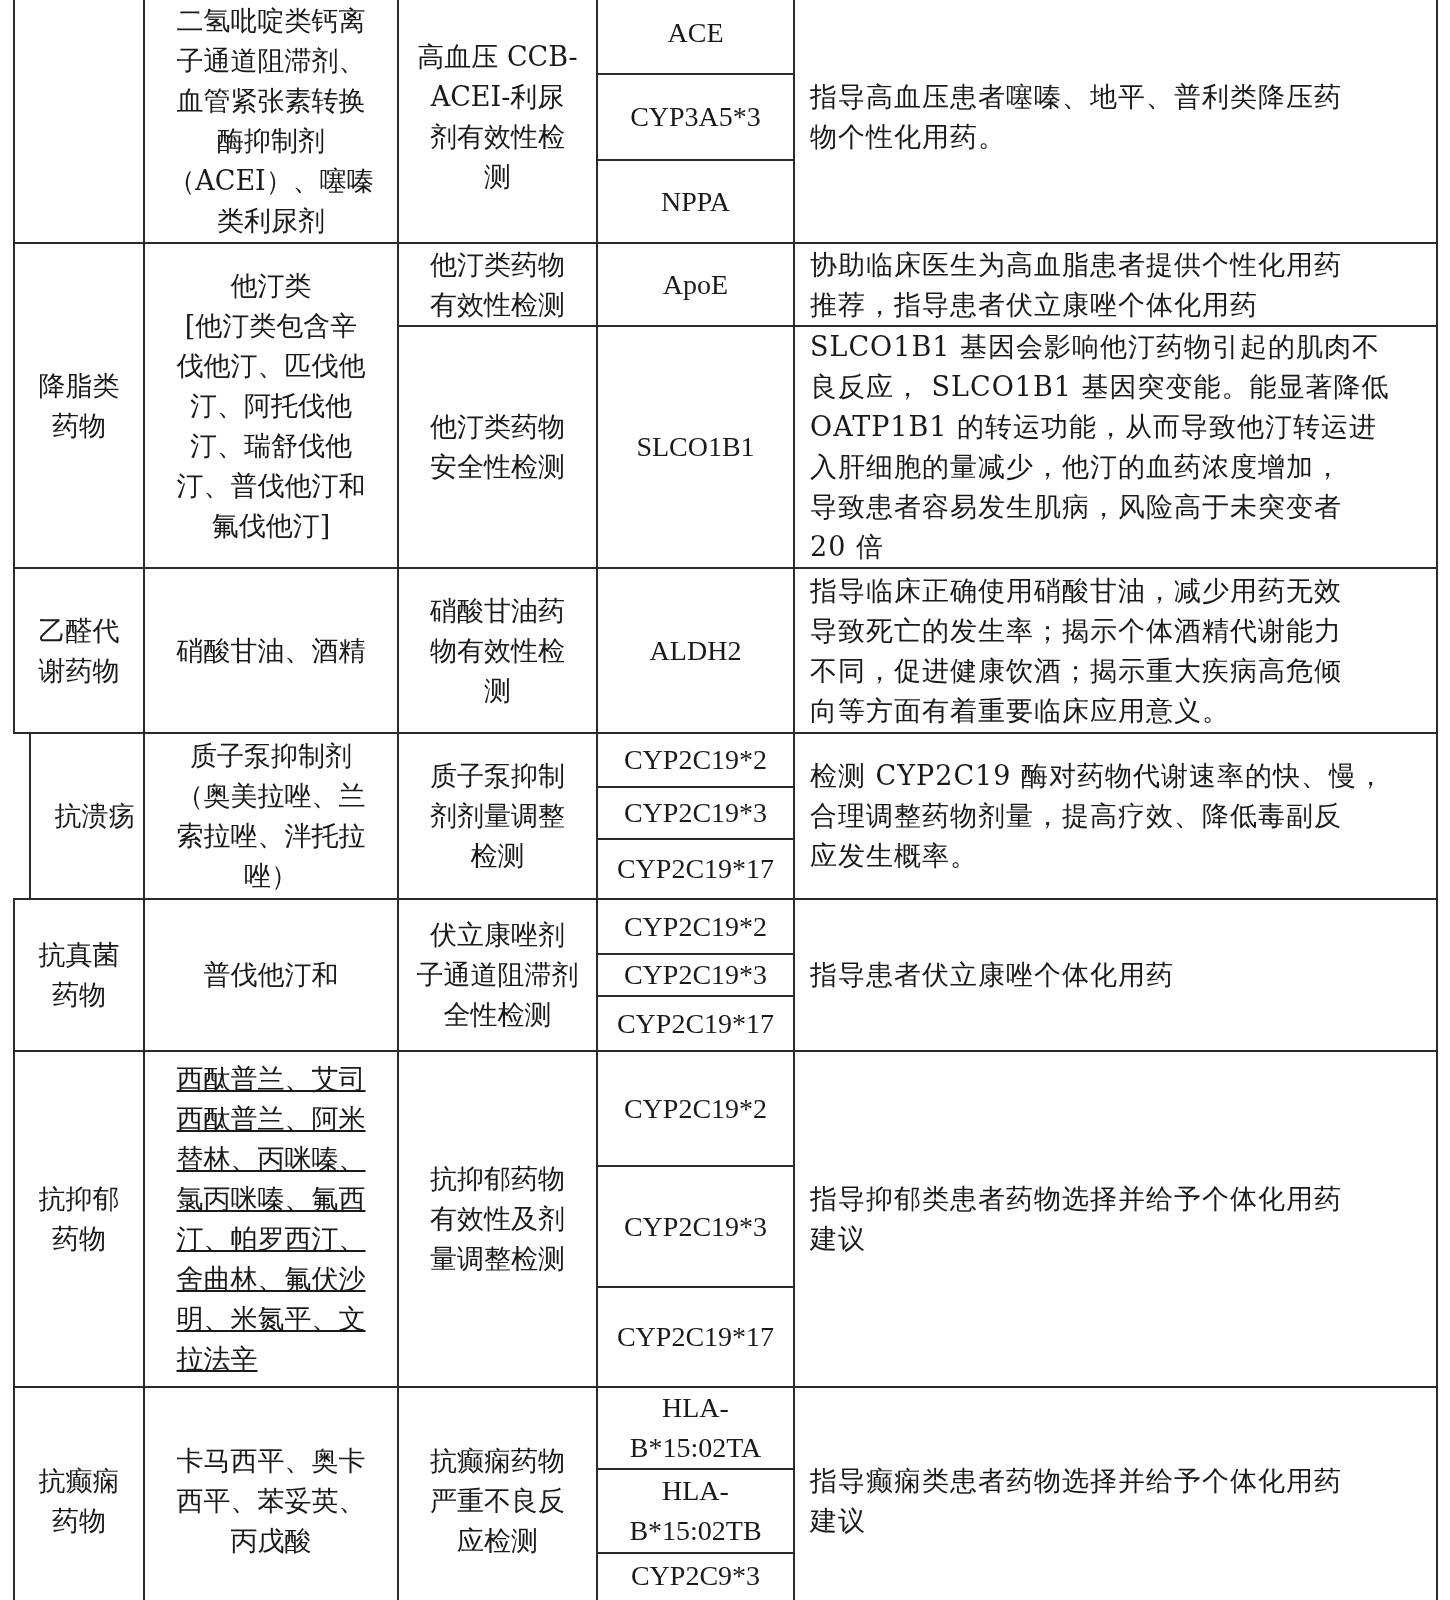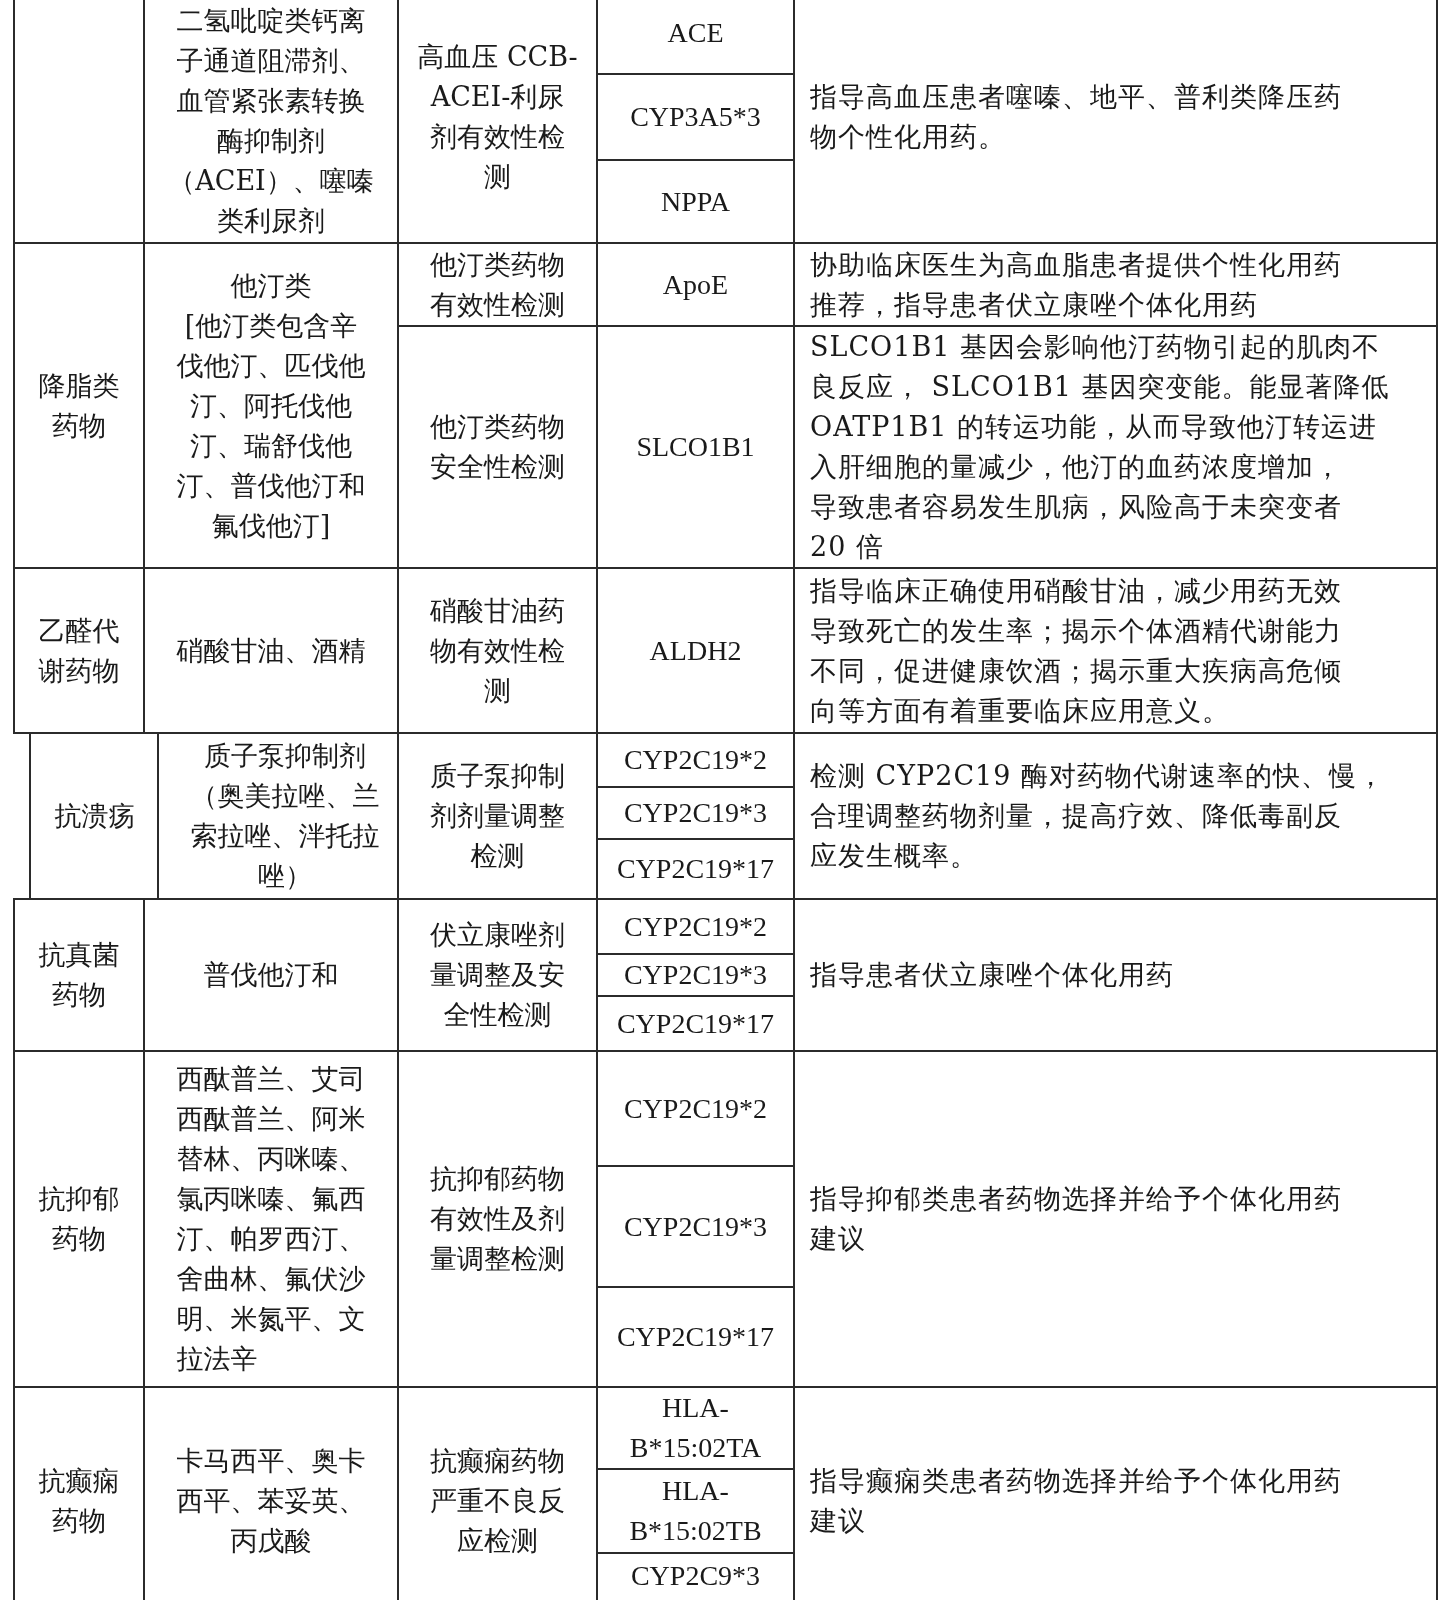--- a/index.html
+++ b/index.html
@@ -109,21 +109,21 @@
   <div class="cell left desc" style="left:793px;top:567px;width:645px;height:167px;">
       <span class="txt">指导临床正确使用硝酸甘油，减少用药无效
 导致死亡的发生率；揭示个体酒精代谢能力
 不同，促进健康饮酒；揭示重大疾病高危倾
 向等方面有着重要临床应用意义。</span>
     </div>
 
   <div class="cell" style="left:13px;top:732px;width:132px;height:168px;margin-left:16px;">
       <span class="txt">抗溃疡</span>
     </div>
-  <div class="cell" style="left:143px;top:732px;width:256px;height:168px;margin-left:14px;">
+  <div class="cell" style="left:143px;top:732px;width:256px;height:168px;">
       <span class="txt">质子泵抑制剂
 （奥美拉唑、兰
 索拉唑、泮托拉
 唑）</span>
     </div>
   <div class="cell" style="left:397px;top:732px;width:201px;height:168px;">
       <span class="txt">质子泵抑制
 剂剂量调整
 检测</span>
     </div>
@@ -144,42 +144,42 @@
 
   <div class="cell" style="left:13px;top:898px;width:132px;height:154px;">
       <span class="txt">抗真菌
 药物</span>
     </div>
   <div class="cell" style="left:143px;top:898px;width:256px;height:154px;">
       <span class="txt">普伐他汀和</span>
     </div>
   <div class="cell" style="left:397px;top:898px;width:201px;height:154px;">
       <span class="txt">伏立康唑剂
-量调整及安
+子通道阻滞剂
 全性检测</span>
     </div>
   <div class="cell gene" style="left:596px;top:898px;width:199px;height:57px;">
       <span class="txt">CYP2C19*2</span>
     </div>
   <div class="cell gene" style="left:596px;top:953px;width:199px;height:44px;">
       <span class="txt">CYP2C19*3</span>
     </div>
   <div class="cell gene" style="left:596px;top:995px;width:199px;height:57px;">
       <span class="txt">CYP2C19*17</span>
     </div>
   <div class="cell left desc" style="left:793px;top:898px;width:645px;height:154px;">
       <span class="txt">指导患者伏立康唑个体化用药</span>
     </div>
 
   <div class="cell" style="left:13px;top:1050px;width:132px;height:338px;">
       <span class="txt">抗抑郁
 药物</span>
     </div>
   <div class="cell" style="left:143px;top:1050px;width:256px;height:338px;">
-      <span class="txt" style="text-align:left;">西酞普兰、艾司
+      <span class="txt" style="text-align:left;text-decoration:underline;">西酞普兰、艾司
 西酞普兰、阿米
 替林、丙咪嗪、
 氯丙咪嗪、氟西
 汀、帕罗西汀、
 舍曲林、氟伏沙
 明、米氮平、文
 拉法辛</span>
     </div>
   <div class="cell" style="left:397px;top:1050px;width:201px;height:338px;">
       <span class="txt">抗抑郁药物

